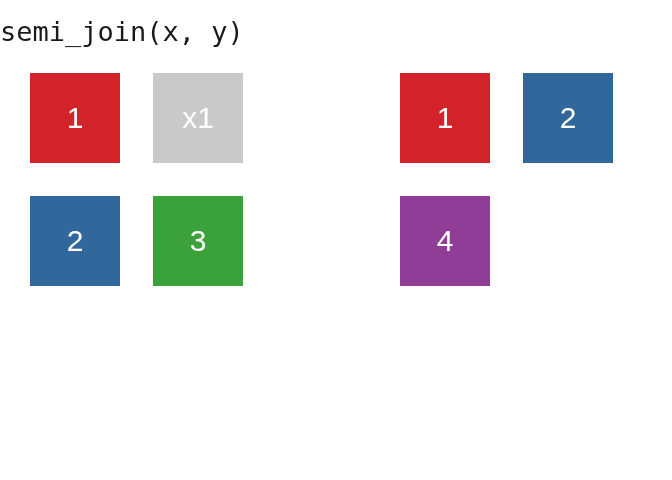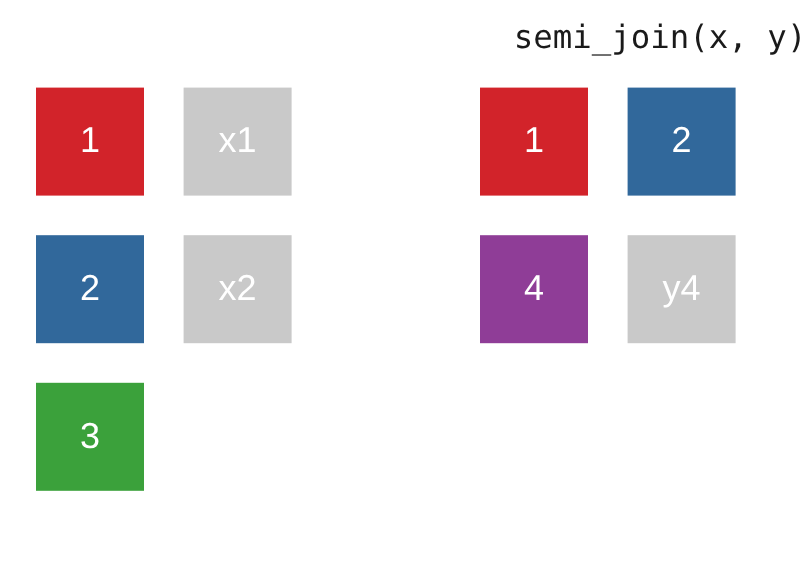--- a/index.html
+++ b/index.html
@@ -13,21 +13,21 @@
     height: 480px;
     background: #ffffff;
     font-family: "Liberation Sans", sans-serif;
     overflow: hidden;
   }
   .title {
     position: absolute;
     top: 16px;
     left: 0;
     width: 100%;
-    text-align: right;
+    text-align: left;
     font-family: "DejaVu Sans Mono", monospace;
     font-size: 27px;
     color: #1a1a1a;
     letter-spacing: 0;
   }
   .join-table {
     position: absolute;
     top: 73px;
     display: grid;
     grid-template-columns: 90px 90px;
@@ -52,30 +52,28 @@
 <div class="canvas">
 
   <div class="title" style="color: rgb(26, 26, 26);">semi_join(x, y)</div>
 
   <div class="join-table table-left">
 
     <div class="cell" style="background-color: rgb(210, 35, 42);">1</div>
     <div class="cell" style="background-color: rgb(201, 201, 201);">x1</div>
 
     <div class="cell" style="background-color: rgb(49, 104, 155);">2</div>
-    <div class="cell" style="background-color: rgb(201, 201, 201);">x2</div>
 
     <div class="cell" style="background-color: rgb(59, 161, 59);">3</div>
 
   </div>
 
   <div class="join-table table-right">
 
     <div class="cell" style="background-color: rgb(210, 35, 42);">1</div>
 
     <div class="cell" style="background-color: rgb(49, 104, 155);">2</div>
 
     <div class="cell" style="background-color: rgb(143, 61, 151);">4</div>
-    <div class="cell" style="background-color: rgb(201, 201, 201);">y4</div>
 
   </div>
 
 </div>
 
 </body></html>

